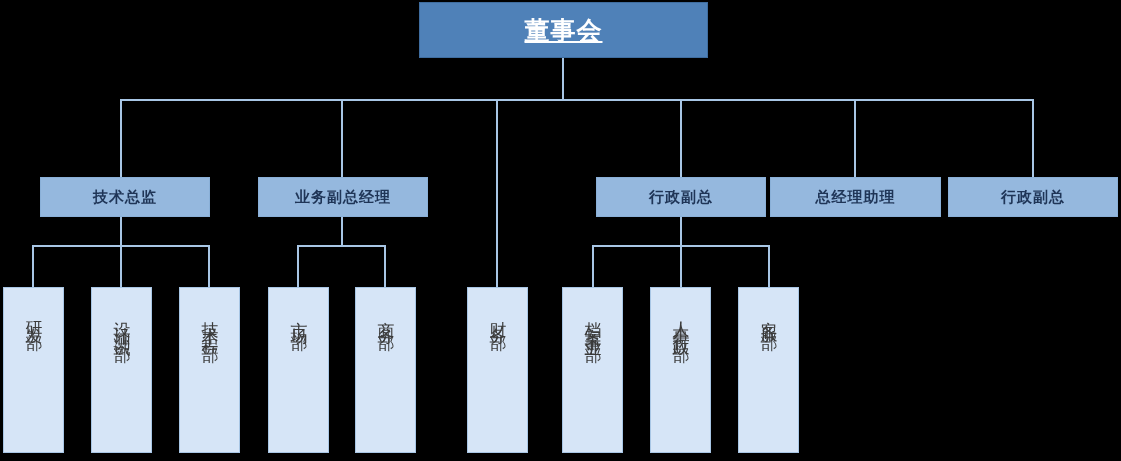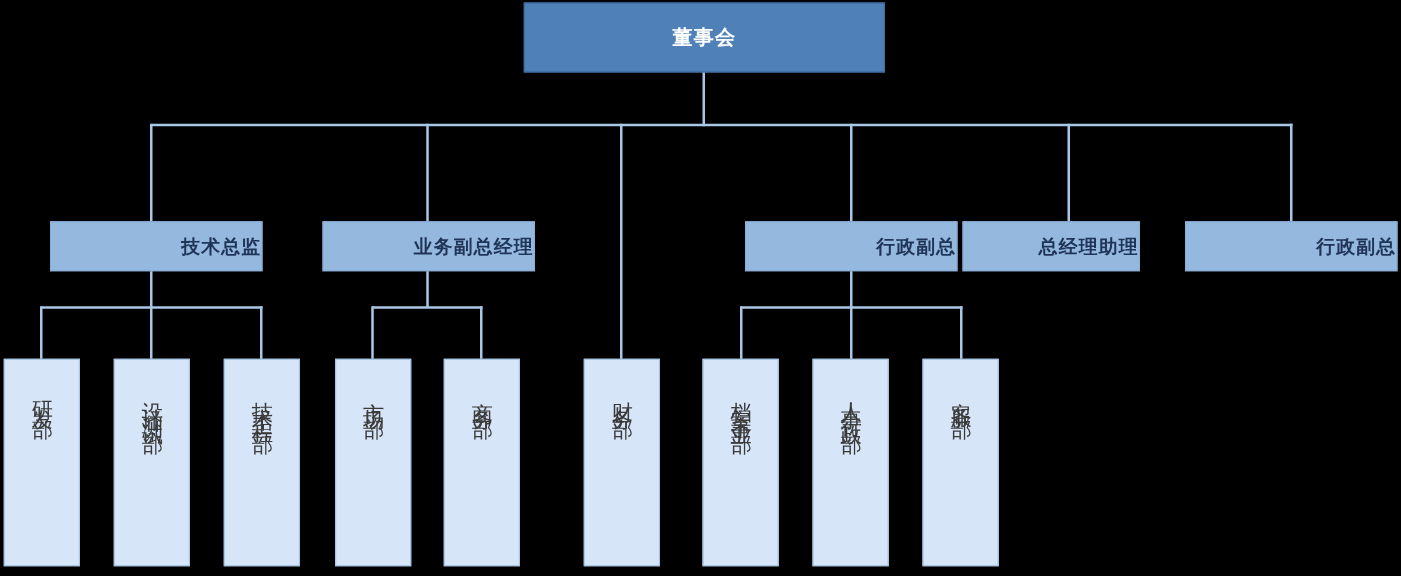--- a/index.html
+++ b/index.html
@@ -25,31 +25,31 @@
     display: flex;
     align-items: center;
     justify-content: center;
     text-align: center;
   }
   .node-root {
     background: #4f81b8;
     border: 1px solid #3f6d9f;
     color: #ffffff;
     font-weight: bold;
-    font-size: 16px;
+    font-size: 25px;
     letter-spacing: 1px;
+    text-decoration: underline;
   }
   .node-l2 {
     background: #95b8de;
     border: 1px solid #8ab0d8;
     color: #1f3557;
     font-weight: bold;
     font-size: 15px;
     letter-spacing: 1px;
-    justify-content: flex-end;
   }
   .node-l3 {
     background: #d6e5f7;
     border: 1px solid #a8c6e5;
     color: #3a3a3a;
     font-weight: normal;
     font-size: 17px;
     align-items: flex-start;
     padding-top: 20px;
   }
@@ -85,21 +85,21 @@
   </div>
 
   <div class="node node-l2" style="left:258px; top:177px; width:170px; height:40px;">
     <span>业务副总经理</span>
   </div>
 
   <div class="node node-l2" style="left:596px; top:177px; width:170px; height:40px;">
     <span>行政副总</span>
   </div>
 
-  <div class="node node-l2" style="left:770px; top:177px; width:142px; height:40px;">
+  <div class="node node-l2" style="left:770px; top:177px; width:171px; height:40px;">
     <span>总经理助理</span>
   </div>
 
   <div class="node node-l2" style="left:948px; top:177px; width:170px; height:40px;">
     <span>行政副总</span>
   </div>
 
   <div class="connector" style="left:120px; top:217px; width:2px; height:29px;"></div>
   <div class="connector" style="left:33px; top:245px; width:177px; height:2px;"></div>
   <div class="connector" style="left:32px; top:245px; width:2px; height:42px;"></div>

